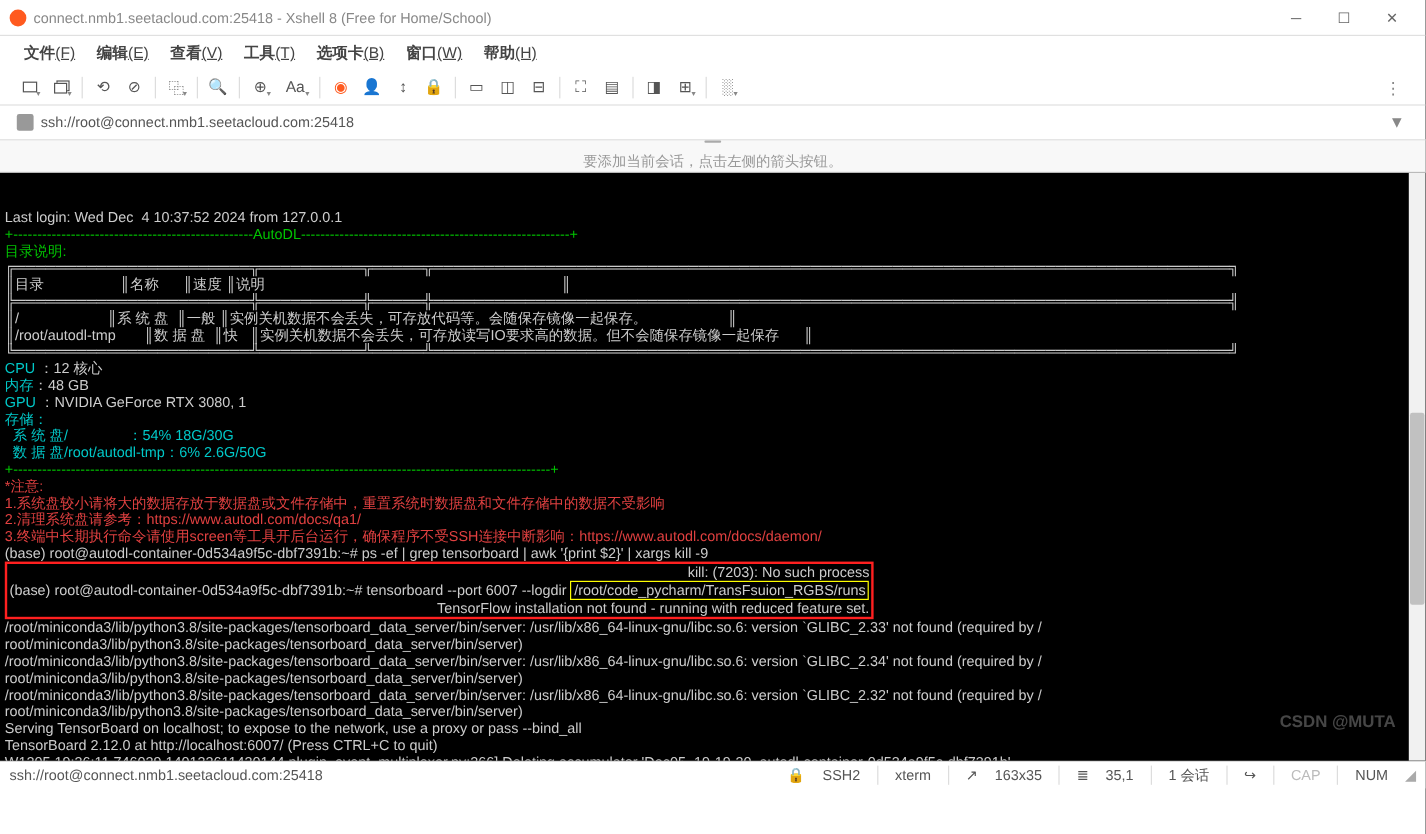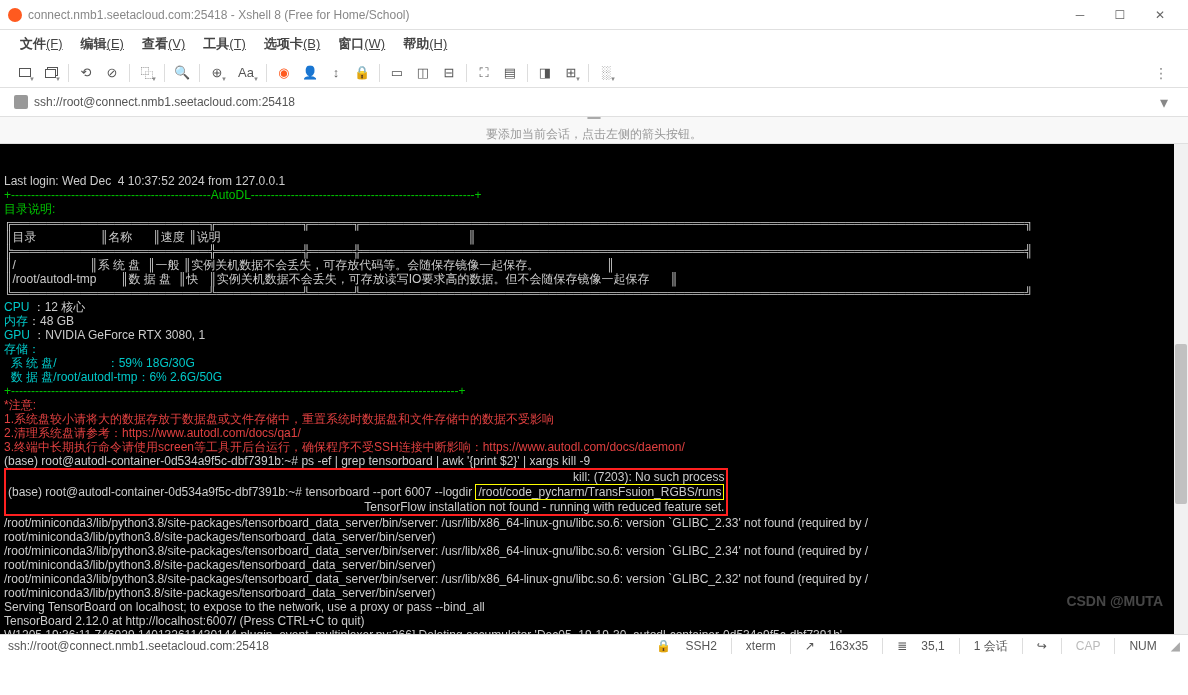--- a/index.html
+++ b/index.html
@@ -119,21 +119,21 @@
 <span>╔═══════════════════════╦══════════╦═════╦══════════════════════════════════════════════════════════════════════════════╗</span>
 <span>║目录                   ║名称      ║速度 ║说明                                                                          ║</span>
 <span>╠═══════════════════════╬══════════╬═════╬══════════════════════════════════════════════════════════════════════════════╣</span>
 <span>║/                      ║系 统 盘  ║一般 ║实例关机数据不会丢失，可存放代码等。会随保存镜像一起保存。                    ║</span>
 <span>║/root/autodl-tmp       ║数 据 盘  ║快   ║实例关机数据不会丢失，可存放读写IO要求高的数据。但不会随保存镜像一起保存      ║</span>
 <span>╚═══════════════════════╩══════════╩═════╩══════════════════════════════════════════════════════════════════════════════╝</span>
 <span><span class="cyan">CPU </span><span>：12 核心</span></span>
 <span><span class="cyan">内存</span><span>：48 GB</span></span>
 <span><span class="cyan">GPU </span><span>：NVIDIA GeForce RTX 3080, 1</span></span>
 <span class="cyan">存储：</span>
-<span class="cyan">  系 统 盘/               ：59% 18G/30G</span>
+<span class="cyan">  系 统 盘/               ：54% 18G/30G</span>
 <span class="cyan">  数 据 盘/root/autodl-tmp：6% 2.6G/50G</span>
 <span class="green">+----------------------------------------------------------------------------------------------------------------+</span>
 <span class="red">*注意: </span>
 <span class="red">1.系统盘较小请将大的数据存放于数据盘或文件存储中，重置系统时数据盘和文件存储中的数据不受影响</span>
 <span class="red">2.清理系统盘请参考：https://www.autodl.com/docs/qa1/</span>
 <span class="red">3.终端中长期执行命令请使用screen等工具开后台运行，确保程序不受SSH连接中断影响：https://www.autodl.com/docs/daemon/</span>
 <span>(base) root@autodl-container-0d534a9f5c-dbf7391b:~# ps -ef | grep tensorboard | awk '{print $2}' | xargs kill -9</span>
 <span class="redbox"><span>kill: (7203): No such process</span>
 <span>(base) root@autodl-container-0d534a9f5c-dbf7391b:~# tensorboard --port 6007 --logdir </span><span class="yellowbox">/root/code_pycharm/TransFsuion_RGBS/runs</span>
 <span>TensorFlow installation not found - running with reduced feature set.</span></span>

